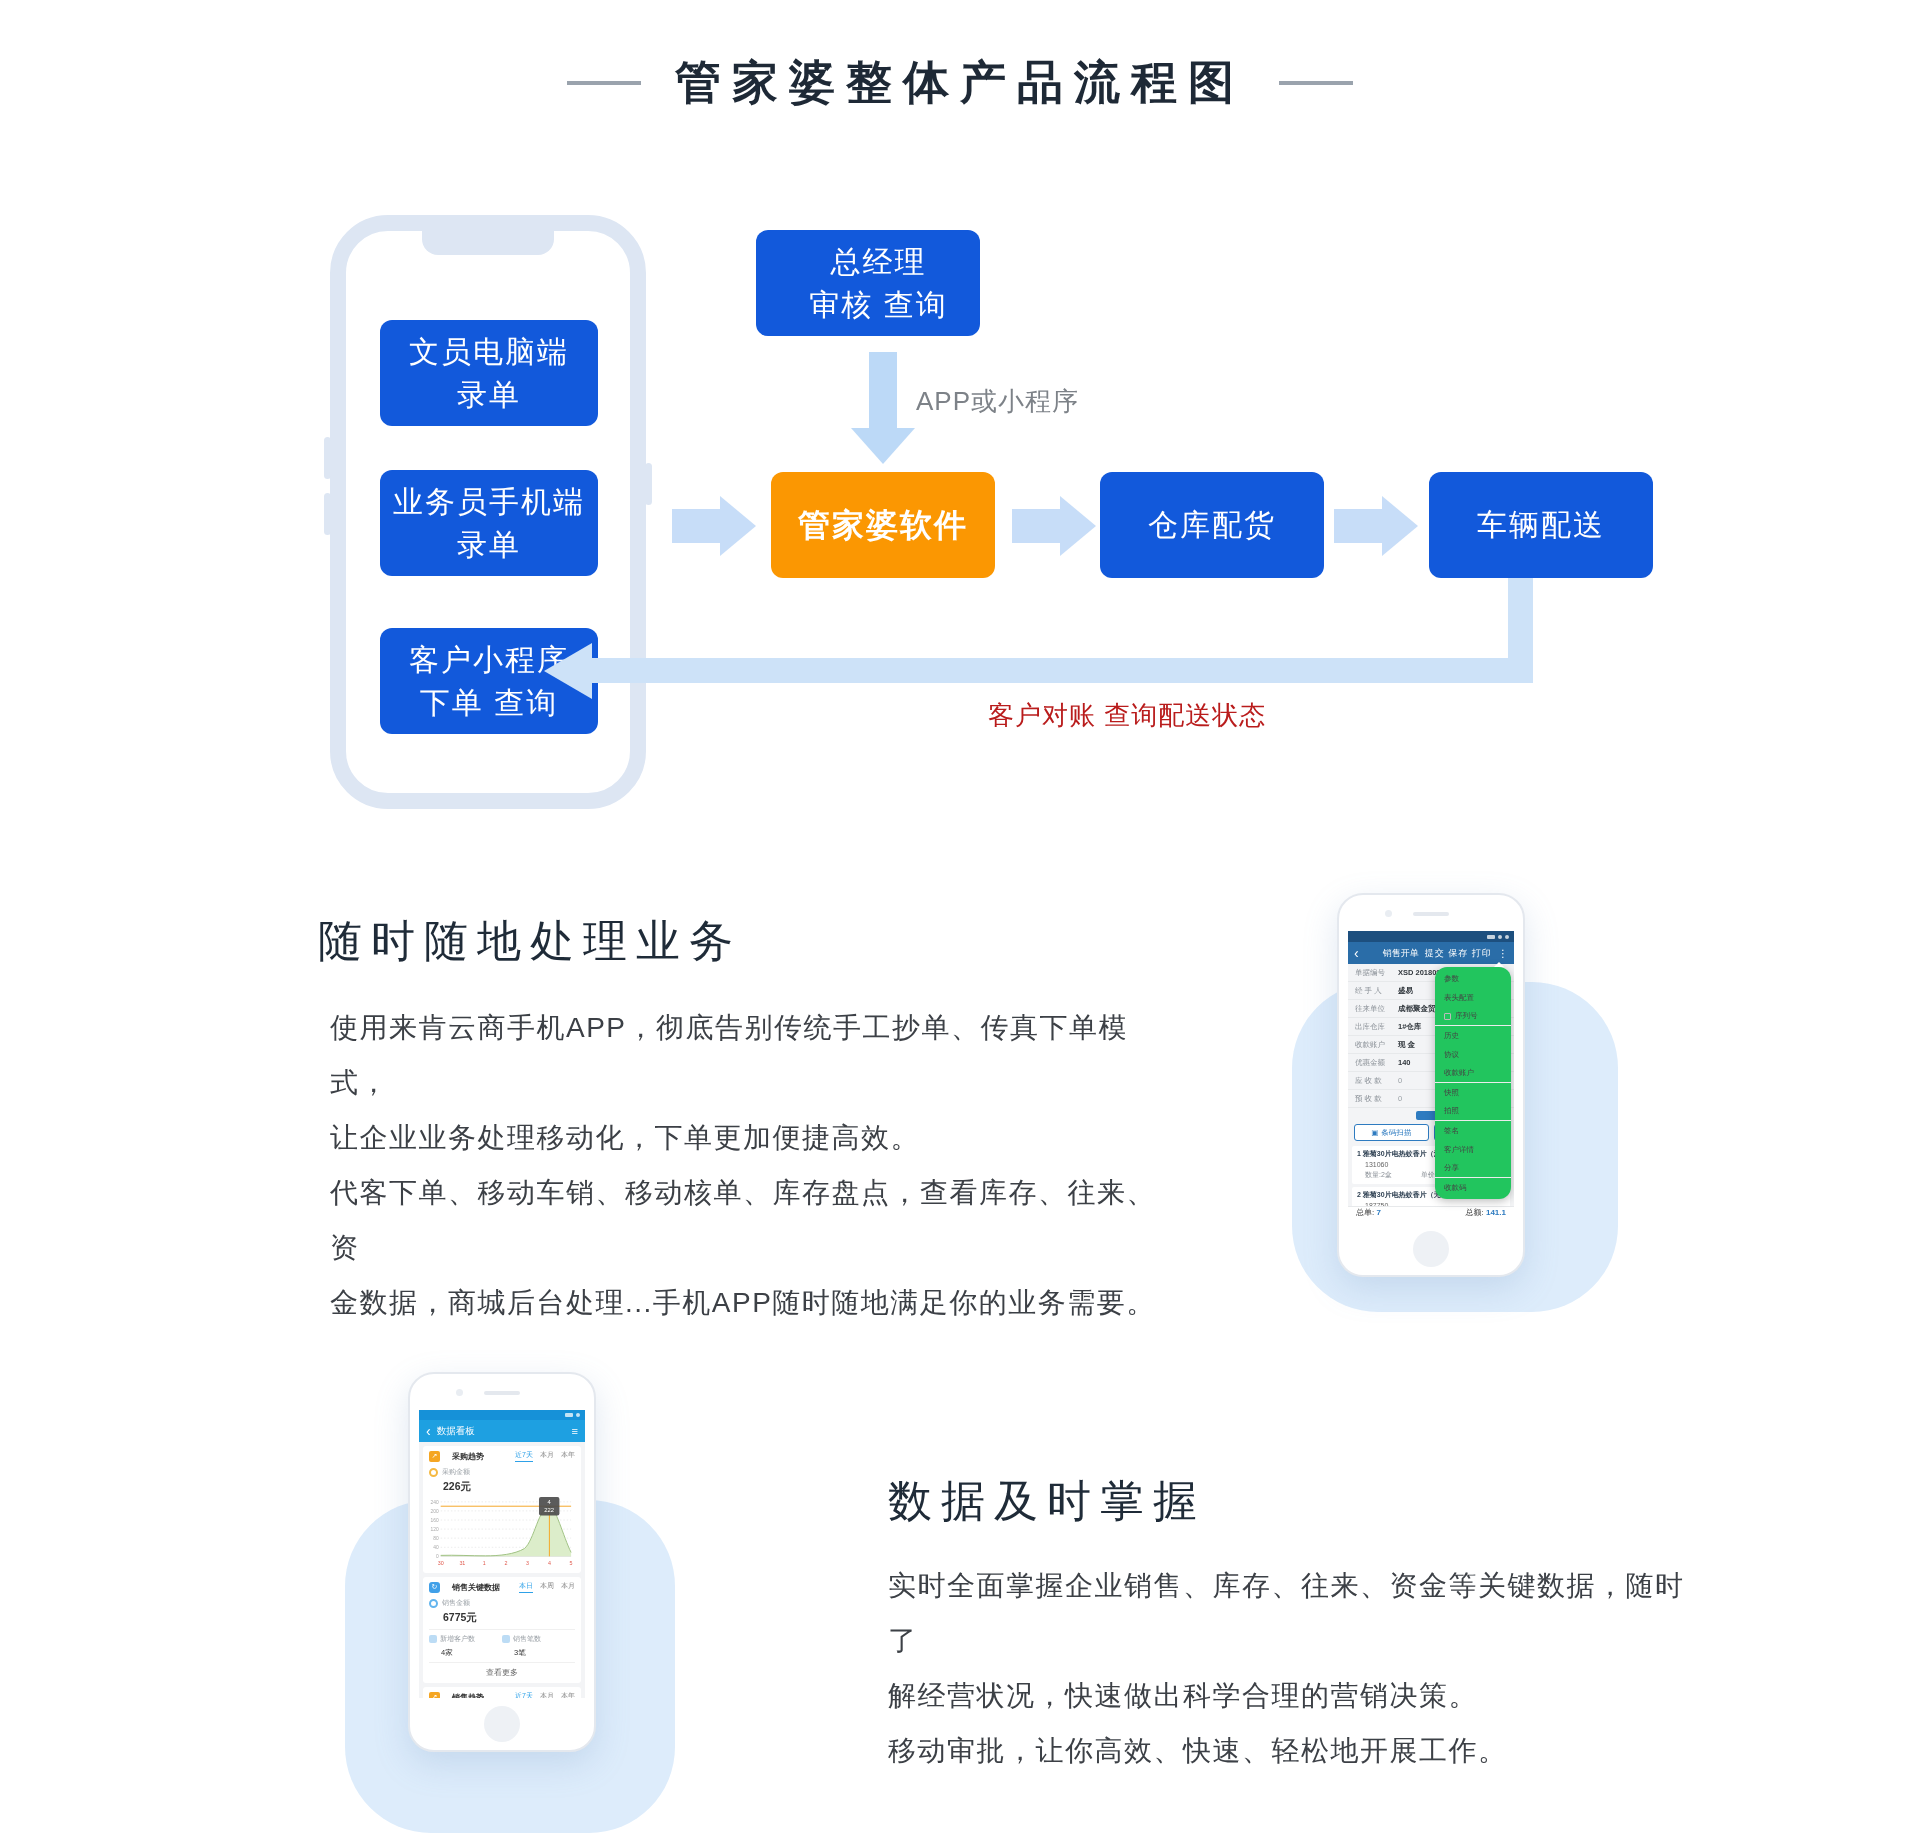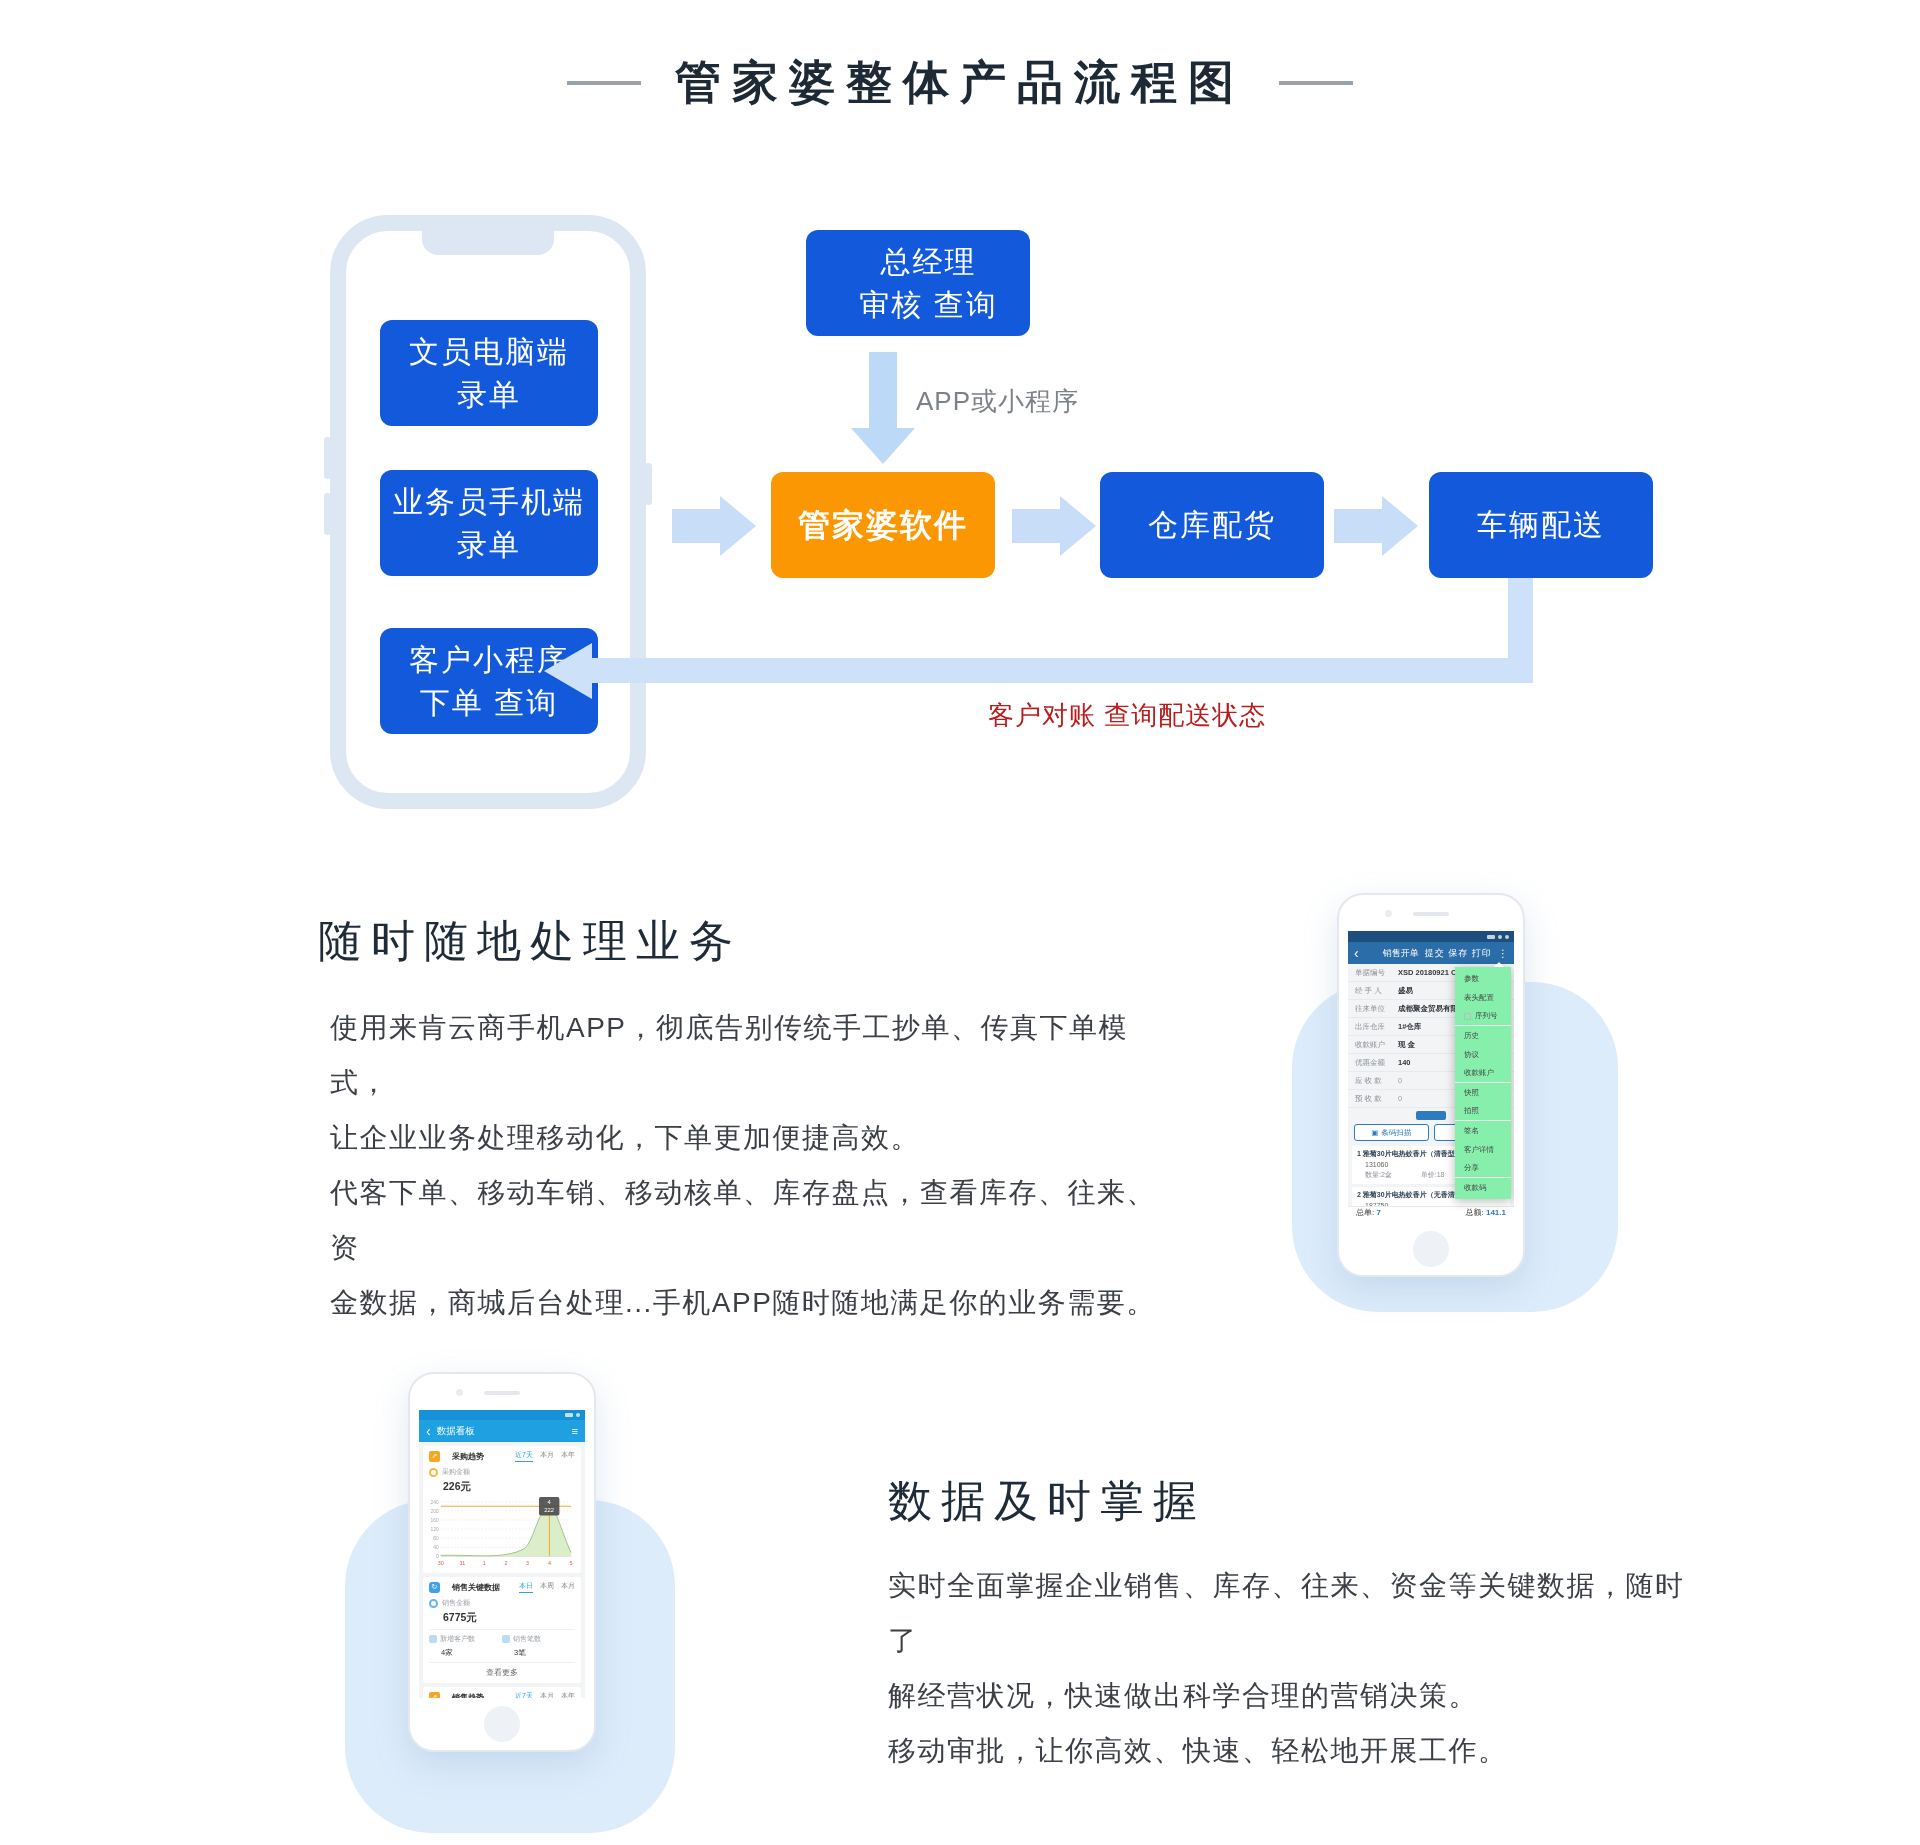--- a/index.html
+++ b/index.html
@@ -20,21 +20,21 @@
   .nub.l1 { left:-22px; top:206px; } .nub.l2 { left:-22px; top:262px; } .nub.r1 { right:-22px; top:232px; }
 
   .node { position:absolute; width:224px; height:106px; border-radius:12px; color:#fff;
     display:flex; flex-direction:column; align-items:center; justify-content:center;
     font-size:30px; font-weight:500; line-height:1.45; letter-spacing:2px; text-align:center; }
   .node.blue { background:#1259db; }
   .node.orange { background:#fb9702; font-weight:700; font-size:32px; }
   .n-clerk { left:380px; top:320px; width:218px; }
   .n-sales { left:380px; top:470px; width:218px; }
   .n-customer { left:380px; top:628px; width:218px; }
-  .n-manager { left:806px; top:230px;padding-left:21px; }
+  .n-manager { left:756px; top:230px;padding-left:21px; }
   .n-core { left:771px; top:472px; }
   .n-warehouse { left:1100px; top:472px; }
   .n-vehicle { left:1429px; top:472px; }
 
   .h-arrow { position:absolute; width:48px; height:34px; background:#c7ddf8; top:509px; }
   .h-arrow::after { content:""; position:absolute; left:100%; top:50%; transform:translateY(-50%);
     border-left:36px solid #c7ddf8; border-top:30px solid transparent; border-bottom:30px solid transparent; }
   .a1 { left:672px; } .a2 { left:1012px; } .a3 { left:1334px; }
 
   .v-arrow { position:absolute; left:869px; top:352px; width:28px; height:76px; background:#bcd9f7; }
@@ -89,21 +89,21 @@
   .o-btn-row { display:flex; gap:5px; padding:4px 6px 2px; }
   .o-btn { flex:1; border:1px solid #2e7bc0; color:#2e7bc0; border-radius:3px; height:17px;
     display:flex; align-items:center; justify-content:center; gap:3px; font-size:7.5px; background:#fff; }
   .o-item { background:#fff; margin:3px 4px 0; padding:3px 5px 4px; border-radius:2px; font-size:7px; color:#333; }
   .o-item .nm { color:#2c3e50; font-weight:700; }
   .o-item .cd { color:#666; margin:2px 0 2px 8px; }
   .o-item .ln3 { display:flex; justify-content:space-between; color:#8a9097; padding:0 8px 0 8px; }
   .o-footer { position:absolute; left:0; right:0; bottom:0; height:17px; background:#fff; border-top:1px solid #e7e9eb;
     display:flex; align-items:flex-start; justify-content:space-between; padding:0 8px; font-size:8px; color:#333; }
   .o-footer b { color:#2e7bc0; font-weight:700; }
-  .o-menu { position:absolute; right:3px; top:36px; width:56px; background:#86efac; border-radius:0;
+  .o-menu { position:absolute; right:3px; top:36px; width:76px; background:#22c55e; border-radius:12px;
     box-shadow:0 2px 10px rgba(0,0,0,.28); z-index:6; padding:2px 0; }
   .o-menu::before { content:""; position:absolute; top:-5px; right:7px;
     border-left:5px solid transparent; border-right:5px solid transparent; border-bottom:5px solid #fff; }
   .o-menu-item { height:19px; display:flex; align-items:center; padding:0 9px; font-size:7.5px; color:#444; }
   .o-menu-item.sep { border-bottom:1px solid #ececec; }
   .o-check { width:7px; height:7px; border:1px solid #bbb; border-radius:1px; margin-right:4px; }
 
   
   .d-status { height:10px; background:#1691d8; display:flex; align-items:center; justify-content:flex-end; gap:3px; padding:0 5px; }
   .d-nav { height:22px; background:#1ea0e1; color:#fff; display:flex; align-items:center; gap:6px; padding:0 7px; font-size:9.5px; }

